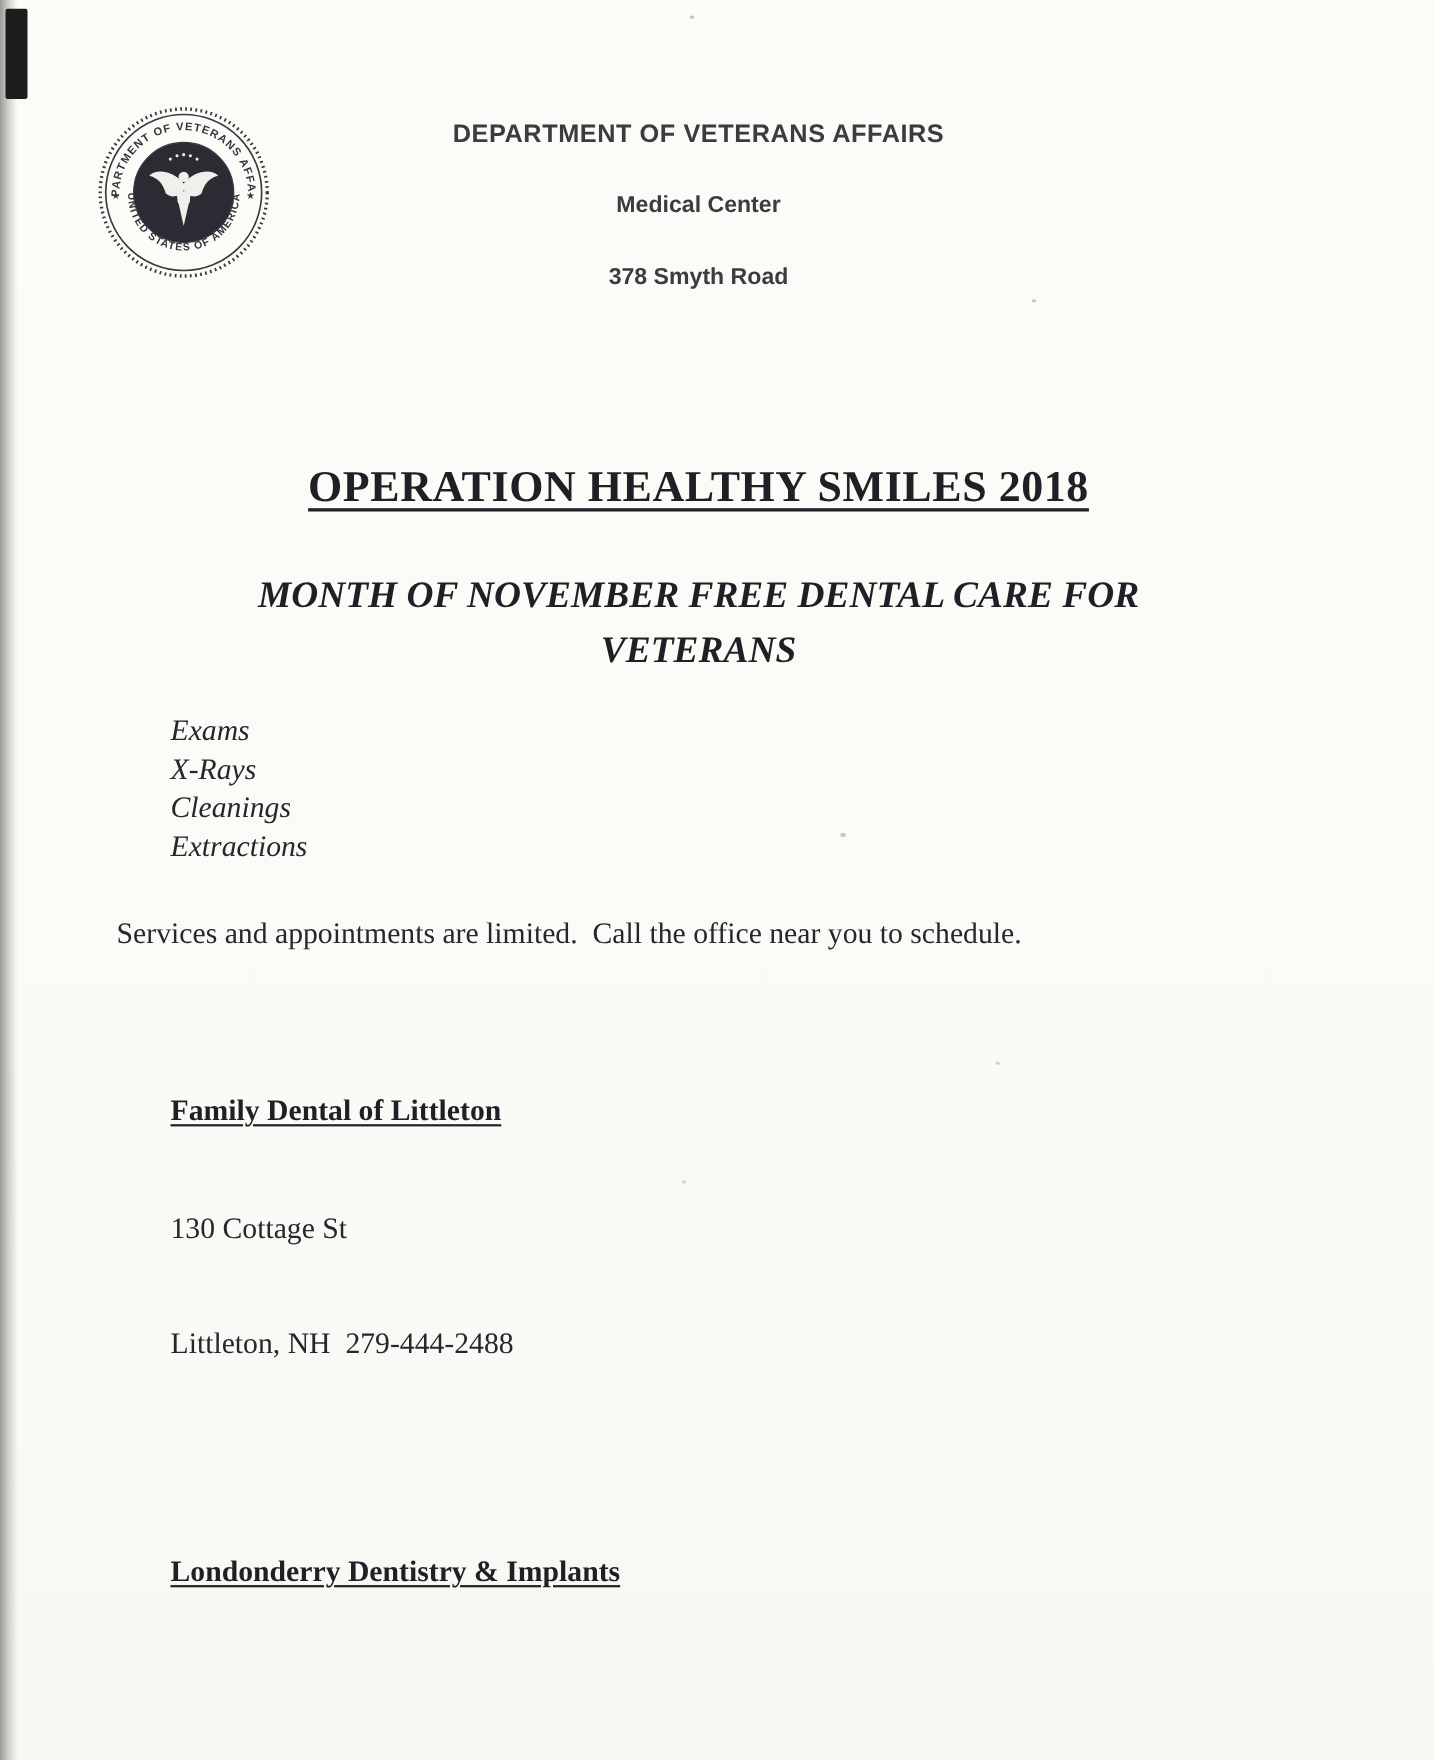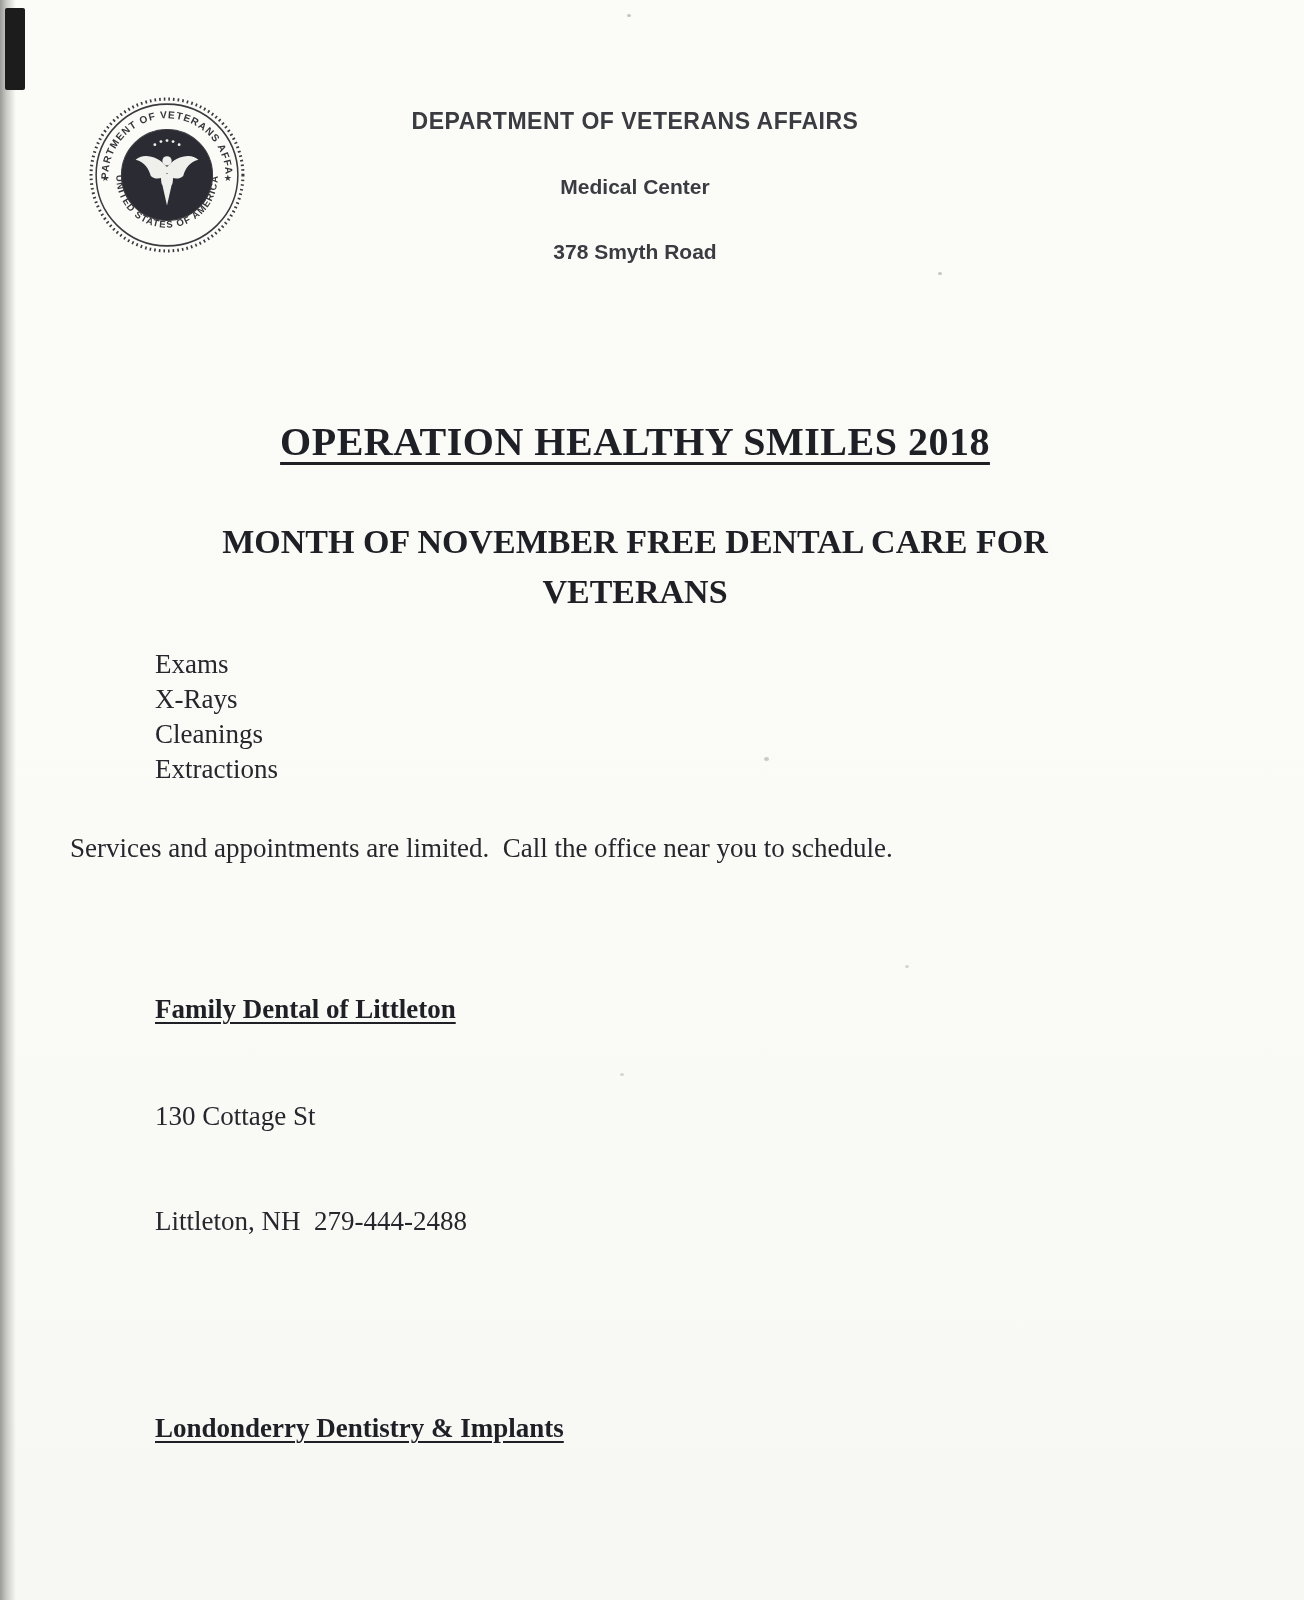--- a/index.html
+++ b/index.html
@@ -63,35 +63,37 @@
     margin-top: 48px;
   }
   .doc-subtitle {
     margin: 52px auto 0 auto;
     max-width: 960px;
     text-align: center;
     font-size: 34px;
     font-weight: bold;
     line-height: 50px;
     color: #1f1f26;
+    font-style: italic;
   }
 
   
   .services {
     list-style: none;
     margin: 30px 0 0 0;
     padding: 0 0 0 155px;
     font-size: 27px;
     line-height: 35px;
+    font-style: italic;
   }
 
   
   .note {
     margin: 46px 0 0 0;
-    padding-left: 70px;
+    padding-left: 106px;
     font-size: 27px;
     white-space: pre-wrap;
   }
 
   
   .offices { margin-top: 58px; padding-left: 155px; }
   .office { margin-bottom: 32px; font-size: 27px; line-height: 35px; white-space: pre-wrap; }
   .office-name {
     font-weight: bold;
     text-decoration: underline;

